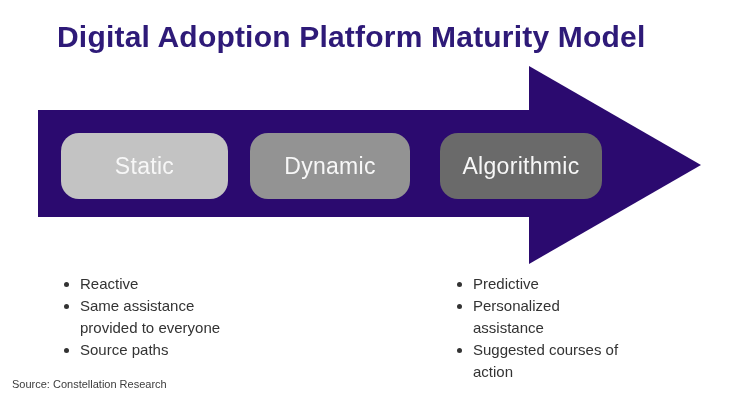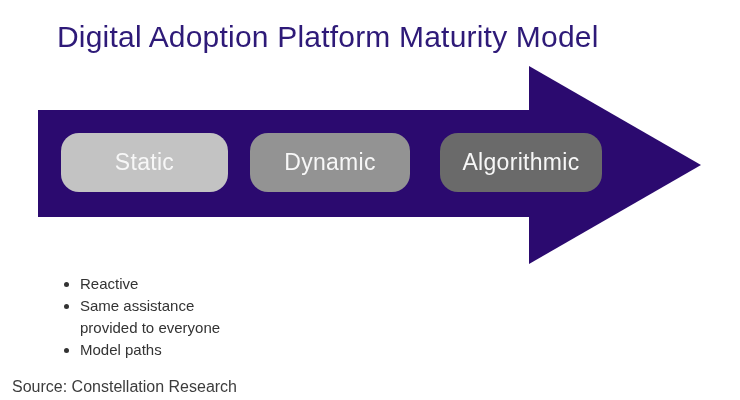--- a/index.html
+++ b/index.html
@@ -14,21 +14,21 @@
     height: 400px;
     background: #ffffff;
     overflow: hidden;
   }
   .title {
     position: absolute;
     left: 57px;
     top: 20px;
     margin: 0;
     font-size: 30px;
-    font-weight: 400;
+    font-weight: 700;
     letter-spacing: 0.2px;
     color: var(--title-text, #2e1a78);
     white-space: nowrap;
   }
   .arrow-body {
     position: absolute;
     left: 38px;
     top: 110px;
     width: 491px;
     height: 107px;
@@ -40,21 +40,21 @@
     top: 66px;
     width: 0;
     height: 0;
     border-top: 99px solid transparent;
     border-bottom: 99px solid transparent;
     border-left: 172px solid var(--arrow, #2b0a6f);
   }
   .stage {
     position: absolute;
     top: 133px;
-    height: 59px;
+    height: 66px;
     border-radius: 18px;
     display: flex;
     align-items: center;
     justify-content: center;
   }
   .stage span {
     font-size: 23px;
     color: var(--stage-label, #f7f7f7);
     letter-spacing: 0.3px;
   }
@@ -74,21 +74,21 @@
     line-height: 22px;
     white-space: pre-line;
   }
   .col-1 { left: 48px;  width: 195px; }
   .col-2 { left: 248px; width: 200px; }
   .col-3 { left: 441px; width: 210px; }
   .source {
     position: absolute;
     left: 12px;
     top: 378px;
-    font-size: 16px;
+    font-size: 11px;
     color: var(--source-text, #3c3c3c);
   }
 </style>
 </head>
 <body>
 
 <div class="canvas">
 
   <h1 class="title">Digital Adoption Platform Maturity Model</h1>
 
@@ -102,20 +102,27 @@
     <span>Dynamic</span>
   </div>
   <div class="stage stage-algorithmic">
     <span>Algorithmic</span>
   </div>
 
   <ul class="col col-1">
     <li>Reactive</li>
     <li>Same assistance
 provided to everyone</li>
-    <li>Model paths</li>
+    <li>Source paths</li>
   </ul>
 
 
+  <ul class="col col-3">
+    <li>Predictive</li>
+    <li>Personalized
+assistance</li>
+    <li>Suggested courses of
+action</li>
+  </ul>
 
   <div class="source">Source: Constellation Research</div>
 
 </div>
 
 </body></html>

